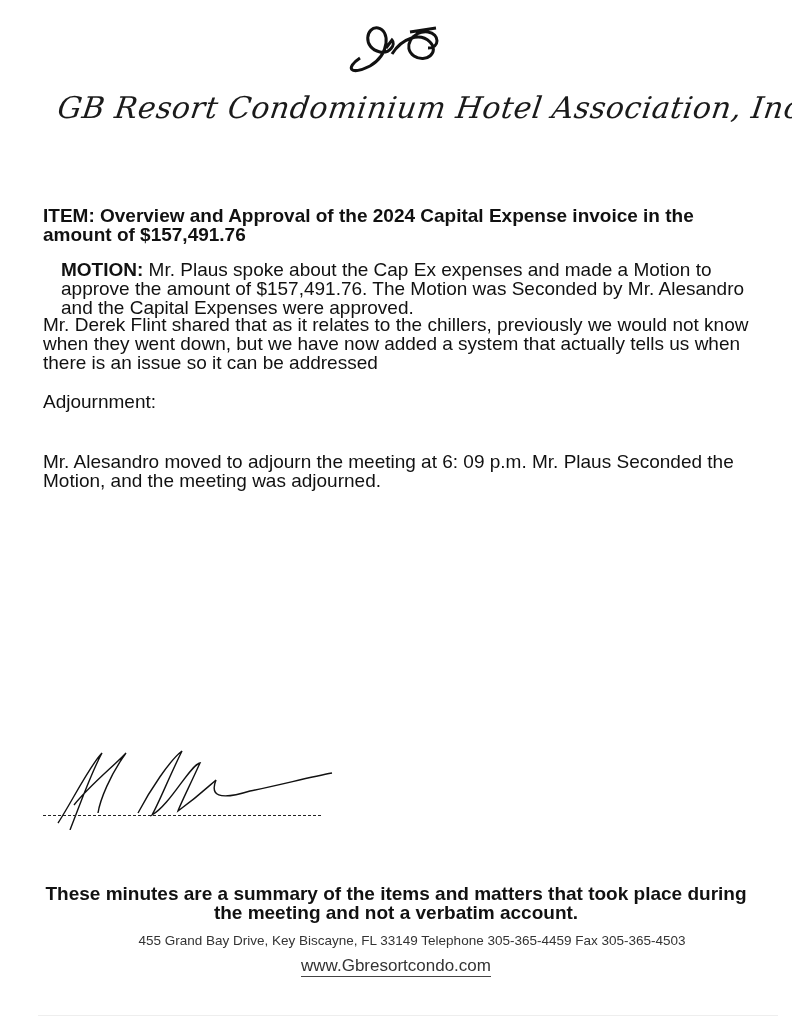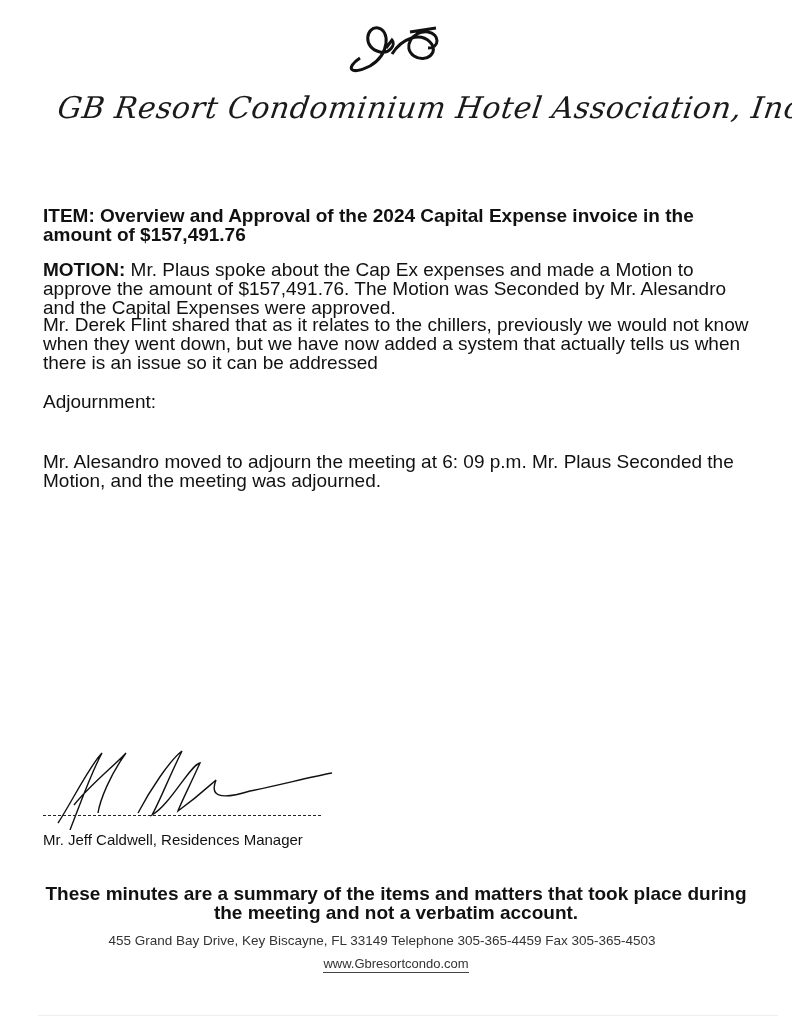--- a/index.html
+++ b/index.html
@@ -2,30 +2,30 @@
 <html><head>
 <meta charset="utf-8">
 <style>
   html, body { margin: 0; padding: 0; background: #ffffff; }
   body { width: 792px; height: 1024px; position: relative; overflow: hidden; color: #111; font-family: "Liberation Sans", sans-serif; }
   .monogram { position: absolute; left: 340px; top: 18px; width: 112px; height: 58px; }
   .org-name { position: absolute; left: 58px; top: 90px; width: 680px; text-align: center; font-family: "DejaVu Serif", serif; font-style: italic; font-size: 30px; letter-spacing: 0.5px; color: #1a1a1a; transform: skewX(-8deg); white-space: nowrap; }
   .content { position: absolute; left: 43px; width: 715px; font-size: 19px; line-height: 19px; }
   .bold { font-weight: bold; }
   .item { top: 206px; font-weight: bold; }
-  .motion { top: 260px; }
+  .motion { top: 260px; margin-left: 18px; }
   .derek { top: 315px; }
   .adj-head { top: 392px; font-weight: normal; }
   .adj-body { top: 452px; }
   .signature { position: absolute; left: 40px; top: 745px; width: 300px; height: 85px; }
   .sig-line { position: absolute; left: 43px; top: 815px; width: 278px; border-top: 1.5px dashed #222; }
   .signer { position: absolute; left: 43px; top: 830px; font-size: 15px; line-height: 19px; }
   .disclaimer { position: absolute; left: 30px; top: 884px; width: 732px; text-align: center; font-weight: bold; font-size: 19px; line-height: 19px; }
-  .address { position: absolute; left: 16px; top: 933px; width: 732px; text-align: center; font-size: 13.5px; color: #333; }
-  .website { position: absolute; left: 30px; top: 956px; width: 732px; text-align: center; font-size: 13px; color: #333; }
+  .address { position: absolute; left: 46px; top: 933px; width: 732px; text-align: center; font-size: 13.5px; color: #333; }
+  .website { position: absolute; left: 30px; top: 956px; width: 732px; text-align: center; font-size: 17px; color: #333; }
   .website span { border-bottom: 1px solid #444; padding-bottom: 1px; }
   .bottom-rule { position: absolute; left: 38px; top: 1015px; width: 740px; border-top: 1px solid #eee; }
 </style>
 </head>
 <body>
 
 <svg class="monogram" viewBox="0 0 112 58">
   <path d="M20 40 C5 50, 10 58, 30 48 C50 36, 50 12, 38 10 C26 8, 22 30, 40 34 C50 36, 56 26, 52 22 L46 30" fill="none" stroke="#111" stroke-width="3"></path>
   <path d="M52 36 C62 20, 80 14, 90 24 C100 34, 86 46, 74 38 C62 30, 72 12, 88 14 C100 16, 100 30, 88 30 M70 14 L96 10" fill="none" stroke="#111" stroke-width="3"></path>
 </svg>
@@ -49,21 +49,20 @@
 <div class="content adj-body">Mr. Alesandro moved to adjourn the meeting at 6: 09 p.m. Mr. Plaus Seconded the Motion, and the meeting was adjourned.</div>
 
 <svg class="signature" viewBox="0 0 300 85">
   <path d="M18 78 C30 60, 50 20, 62 8 C50 30, 40 60, 30 85 M34 60 C50 40, 75 20, 86 8 C70 30, 60 55, 58 68" fill="none" stroke="#111" stroke-width="1.4"></path>
   <path d="M98 68 C110 45, 130 15, 142 6 C130 30, 118 60, 112 70 C130 60, 150 20, 160 18 C150 40, 140 60, 138 66 C160 50, 170 40, 176 35 C170 50, 178 56, 210 46 C240 40, 270 32, 292 28" fill="none" stroke="#111" stroke-width="1.4"></path>
 </svg>
 
 <div class="sig-line"></div>
 
 <div class="signer">
-  <div>Mr. Jeff Caldwell, Residences Manager</div>
 </div>
 
 <div class="disclaimer">These minutes are a summary of the items and matters that took place during the meeting and not a verbatim account.</div>
 
 <div class="address">455 Grand Bay Drive, Key Biscayne, FL 33149 Telephone 305-365-4459 Fax 305-365-4503</div>
 
 <div class="website">
   <span>www.Gbresortcondo.com</span>
 </div>
 

